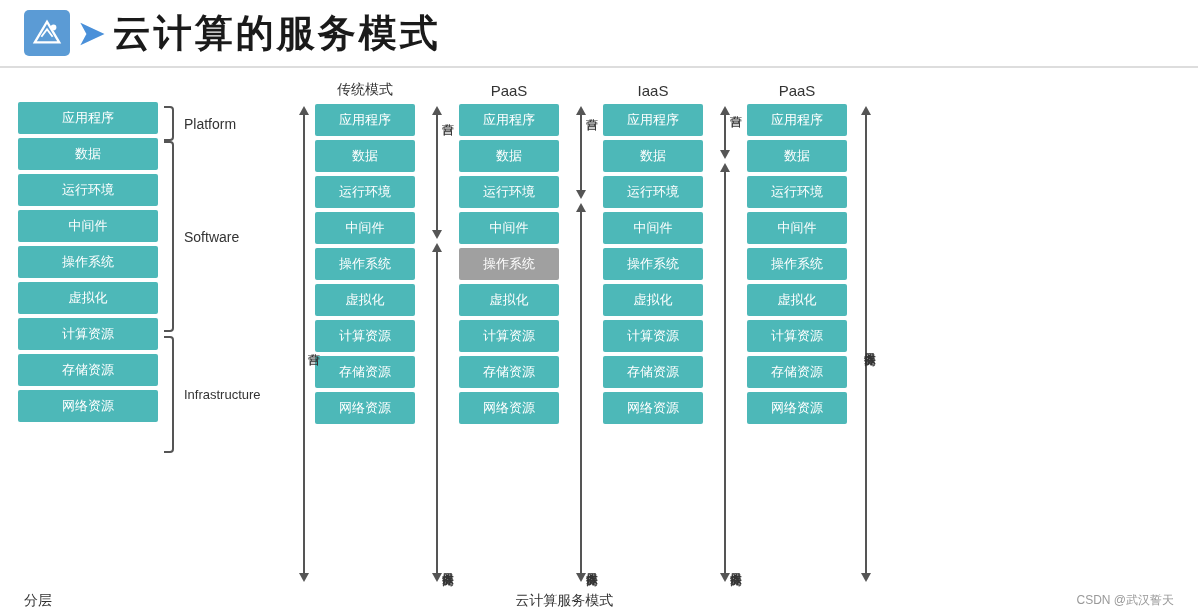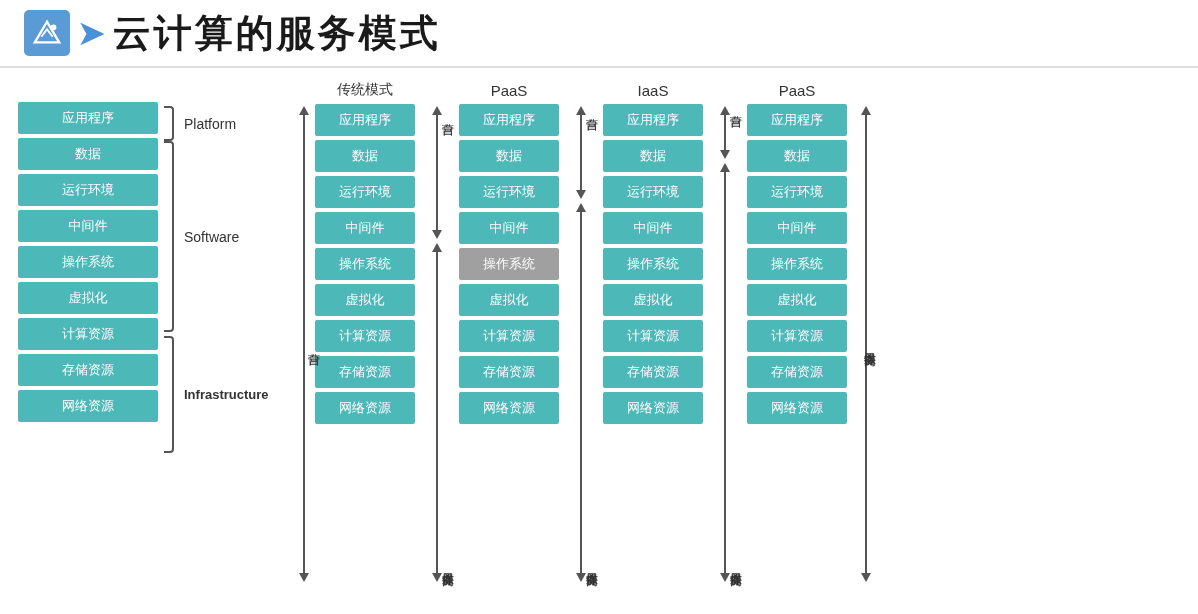--- a/index.html
+++ b/index.html
@@ -72,21 +72,21 @@
             <div style="display:flex;flex-direction:column;align-items:flex-start;height:100%;justify-content:center;position:relative;width:14px;">
               <div style="position:absolute;top:0;left:0;width:10px;height:100%;border-top:2px solid #555;border-right:2px solid #555;border-bottom:2px solid #555;border-radius:0 4px 4px 0;"></div>
             </div>
             <div style="margin-left:6px;font-size:14px;color:#333;font-weight:500;">Software</div>
           </div>
 
           <div style="display:flex;align-items:center;height:117px;position:relative;margin-top:4px;">
             <div style="display:flex;flex-direction:column;align-items:flex-start;height:100%;justify-content:center;position:relative;width:14px;">
               <div style="position:absolute;top:0;left:0;width:10px;height:100%;border-top:2px solid #555;border-right:2px solid #555;border-bottom:2px solid #555;border-radius:0 4px 4px 0;"></div>
             </div>
-            <div style="margin-left:6px;font-size:13px;color:#333;font-weight:700;line-height:1.2;">Infrastructure</div>
+            <div style="margin-left:6px;font-size:13px;color:#333;font-weight:400;line-height:1.2;">Infrastructure</div>
           </div>
         </div>
       </div>
     </div>
 
     <div style="flex:1;display:flex;flex-direction:column;margin-left:10px;">
 
       <div style="display:flex;align-items:center;height:24px;margin-bottom:2px;">
 
         <div style="width:22px;"></div>
@@ -208,14 +208,19 @@
           <div style="width:0;height:0;border-left:5px solid transparent;border-right:5px solid transparent;border-bottom:9px solid #555;margin-top:2px;"></div>
           <div style="width:2px;flex:1;background:#555;"></div>
           <div style="width:0;height:0;border-left:5px solid transparent;border-right:5px solid transparent;border-top:9px solid #555;margin-bottom:2px;"></div>
           <div style="position:absolute;writing-mode:vertical-rl;font-size:12px;color:#333;white-space:nowrap;left:14px;top:50%;transform:translateY(-50%);">云服务商提供</div>
         </div>
 
       </div>
     </div>
   </div>
 
+  <div style="position:absolute;bottom:4px;left:0;right:0;display:flex;justify-content:space-between;padding:0 24px;">
+    <div style="font-size:14px;color:#333;">分层</div>
+    <div style="font-size:14px;color:#333;">云计算服务模式</div>
+    <div style="font-size:12px;color:#999;">CSDN @武汉誓天</div>
+  </div>
 
 </div>
 
 </body></html>

